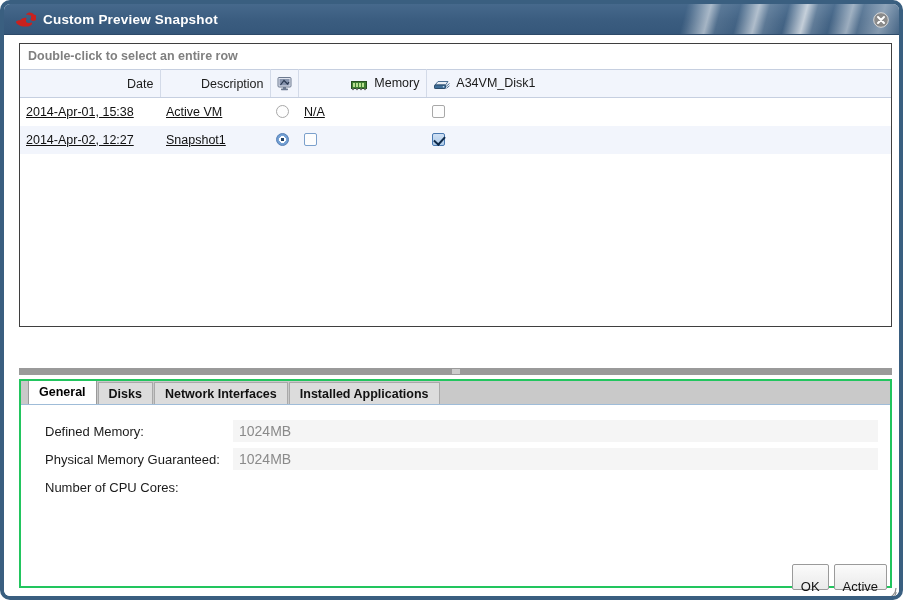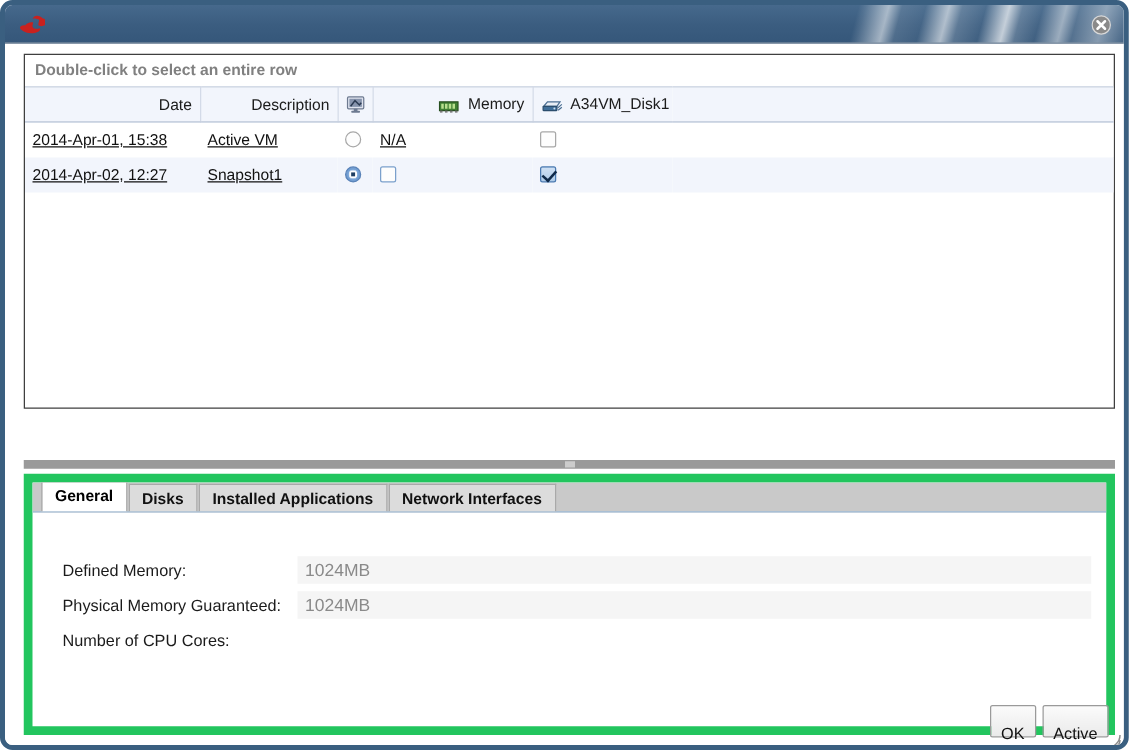--- a/index.html
+++ b/index.html
@@ -192,21 +192,21 @@
     width: 8px; height: 5px;
     background: #dcdcdc;
     opacity: .75;
   }
 
   
   #tab-panel {
     position: absolute;
     left: 15px; top: 344px;
     width: 873px; height: 209px;
-    border: 7px solid #22c55e;
+    border: 2px solid #22c55e;
     background: #ffffff;
     overflow: hidden;
   }
   #tabstrip {
     display: flex;
     align-items: flex-end;
     height: 24px;
     background: #c9c9c9;
     border-bottom: 1px solid #9fbcd8;
     padding-left: 7px;
@@ -227,21 +227,20 @@
   }
   .tab.active {
     background: #ffffff;
     height: 24px;
     line-height: 23px;
     border-color: #9a9a9a;
     color: #000;
   }
   #tab-content {
     padding: 12px 12px 0 12px;
-    margin-top: 20px;
   }
   .field-row {
     display: flex;
     align-items: center;
     height: 28px;
     margin-bottom: 0px;
   }
   .field-label {
     width: 200px;
     font-size: 13px;
@@ -294,20 +293,21 @@
 <div id="window">
 
   <div id="titlebar">
     <div id="titlebar-gloss"></div>
 
     <svg id="title-icon" viewBox="0 0 20 17">
       <path d="M12.8 4.2c1.0 0 2.5.2 2.5.9 0 .2-.05.4-.1.6l-.5 2.2c-.05.2-.1.5-.1.65 0 .9 1.3 1.35 2.4 1.35 2.5 0 4.3-1.5 4.3-3.45 0-1.5-1.3-2.3-2.9-2.7l-.3-.08C16.9 2.5 15.4 1.6 13.6 1.6c-1.6 0-2.9.9-3.5 2.3.6-.1 1.2-.2 1.8-.2.3 0 .6.0.9.05z" fill="#c9211e"></path>
       <path d="M4.0 9.2c-1.4 0-2.6.25-3.3.7-.45.3-.7.7-.7 1.1 0 1.9 4.3 4.6 9.0 4.6 4.1 0 7.1-1.5 7.1-3.2 0-.25-.05-.5-.15-.8-.75.3-1.7.45-2.7.45-1.8 0-3.3-.8-3.3-2.1 0-.3.05-.6.15-.95l.45-2.0C10.6 6.9 10.0 6.8 9.3 6.8c-2.2 0-4.1 1.1-5.0 2.4z" fill="#c9211e"></path>
     </svg>
 
+    <div id="title-text">Custom Preview Snapshot</div>
 
     <svg id="close-btn" viewBox="0 0 16 16">
       <circle cx="8" cy="8" r="7.3" fill="#8a8a8a" stroke="#d8d8d8" stroke-width="1"></circle>
       <path d="M5 5 L11 11 M11 5 L5 11" stroke="#ffffff" stroke-width="2" stroke-linecap="round"></path>
     </svg>
   </div>
 
   <div id="body">
 
     <div id="table-panel">
@@ -398,22 +398,22 @@
     </div>
 
     <div id="splitter">
       <div class="grip"></div>
     </div>
 
     <div id="tab-panel">
       <div id="tabstrip">
         <div class="tab active">General</div>
         <div class="tab">Disks</div>
+        <div class="tab">Network Interfaces</div>
         <div class="tab">Installed Applications</div>
-        <div class="tab">Network Interfaces</div>
       </div>
 
       <div id="tab-content">
         <div class="field-row">
           <div class="field-label">Defined Memory:</div>
           <div class="field-value">1024MB</div>
         </div>
         <div class="field-row">
           <div class="field-label">Physical Memory Guaranteed:</div>
           <div class="field-value">1024MB</div>

